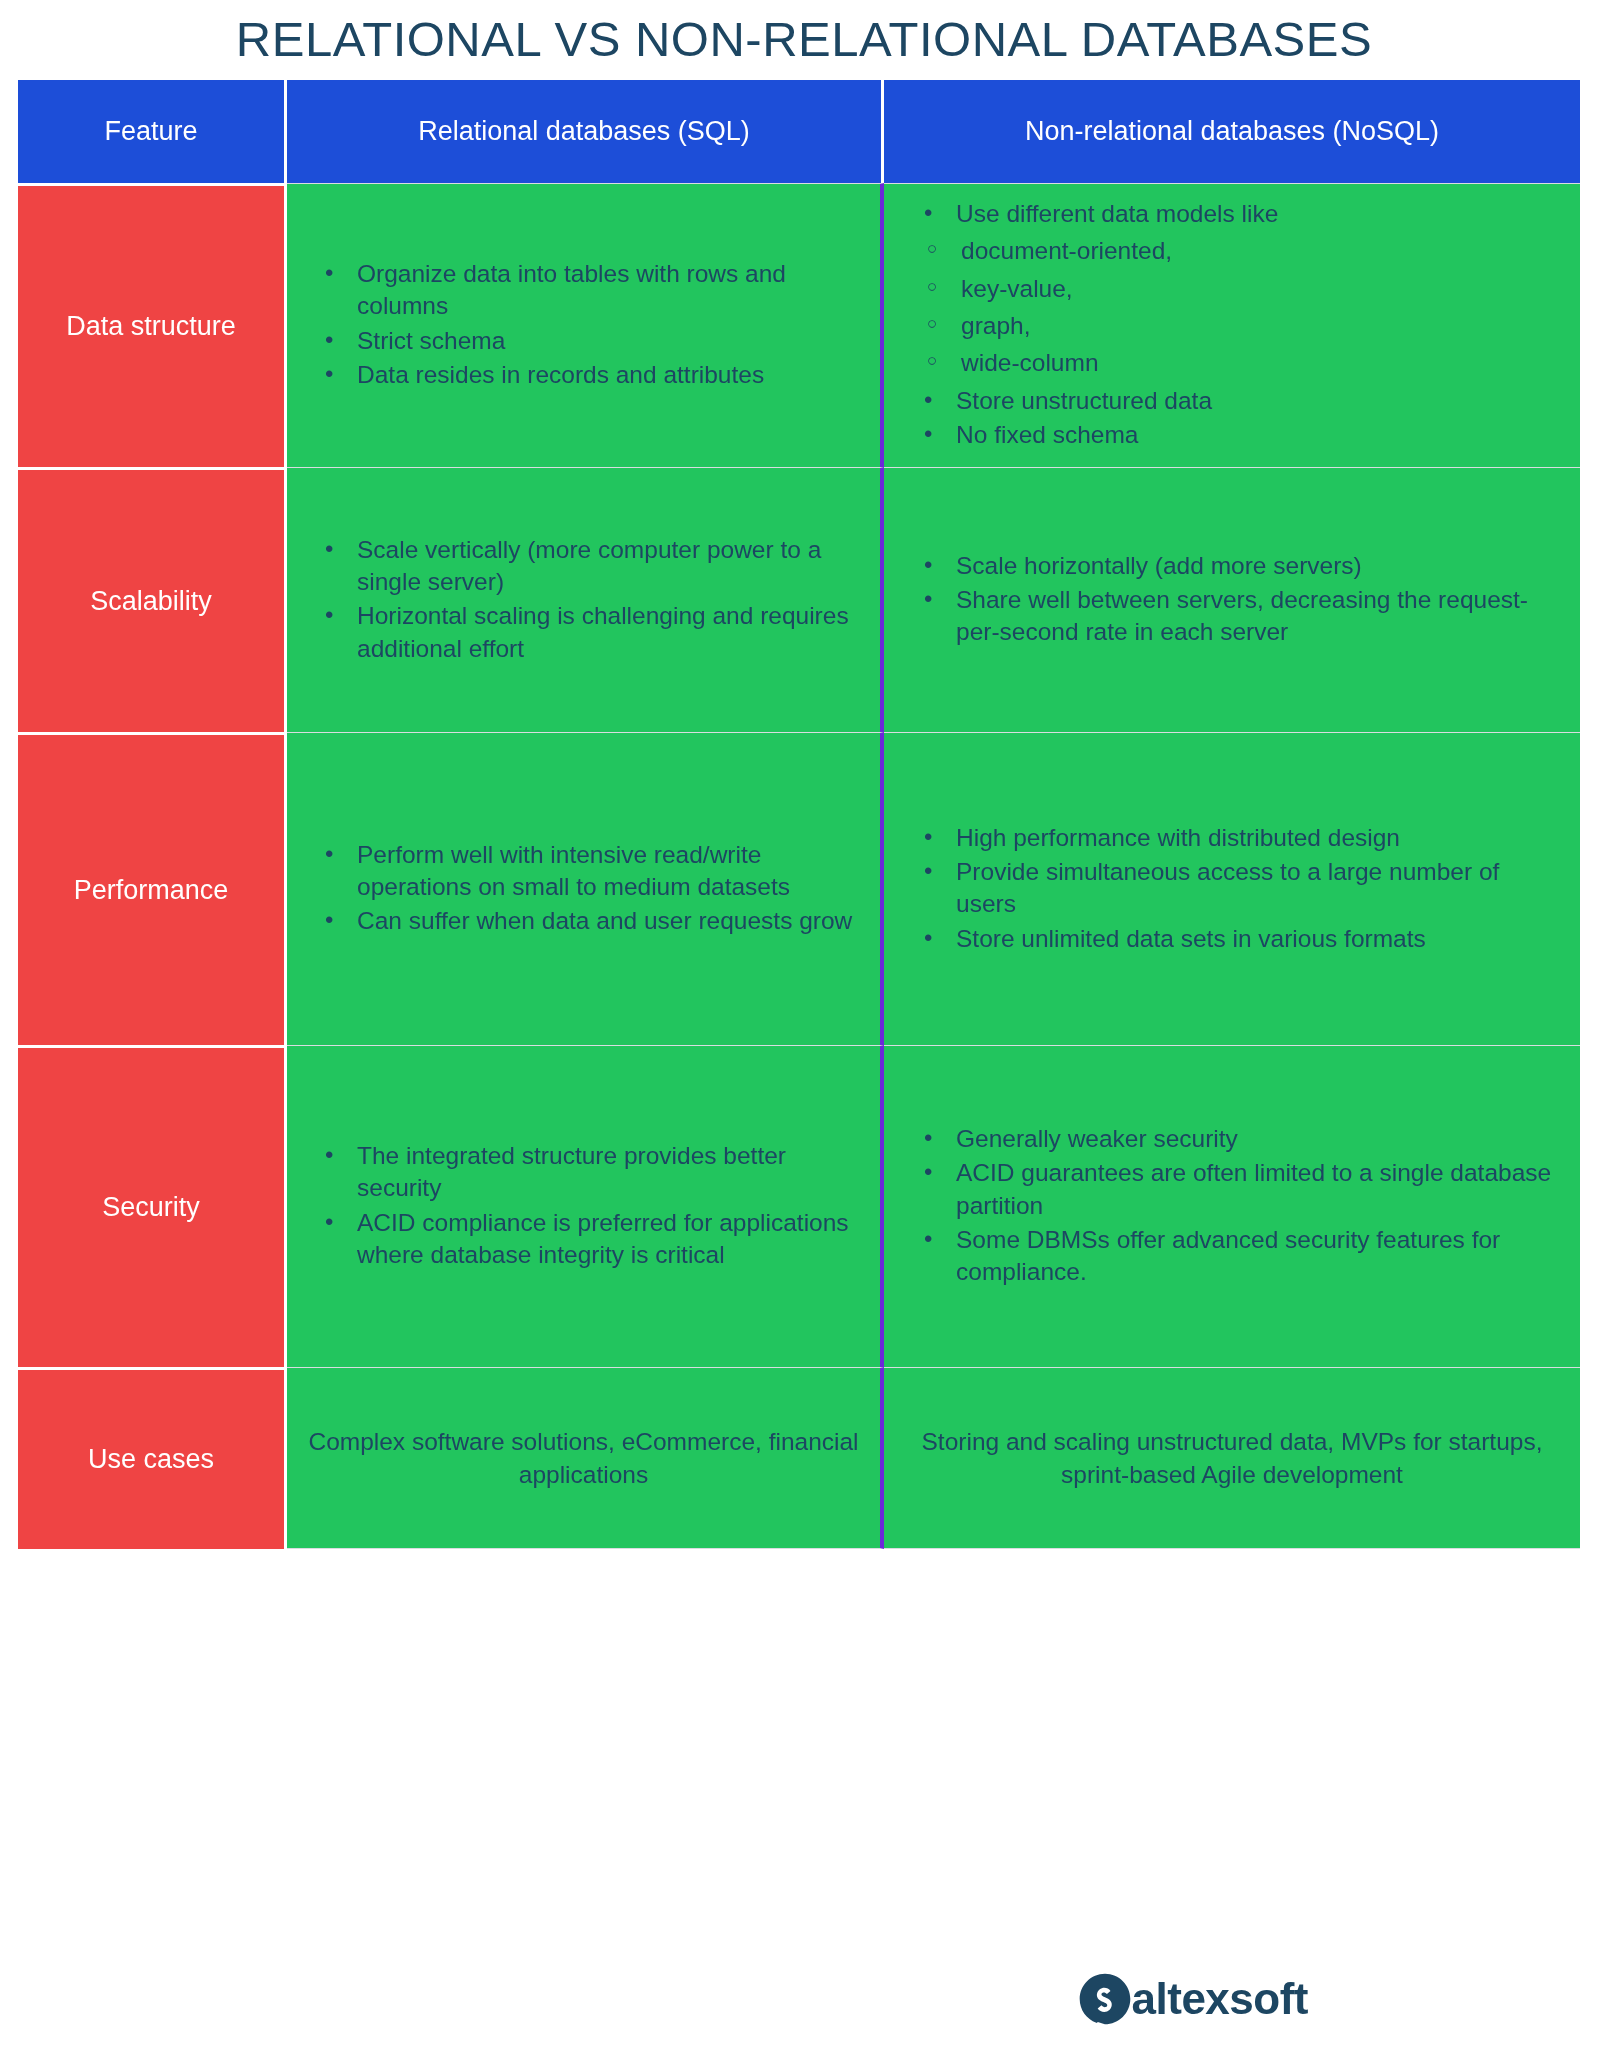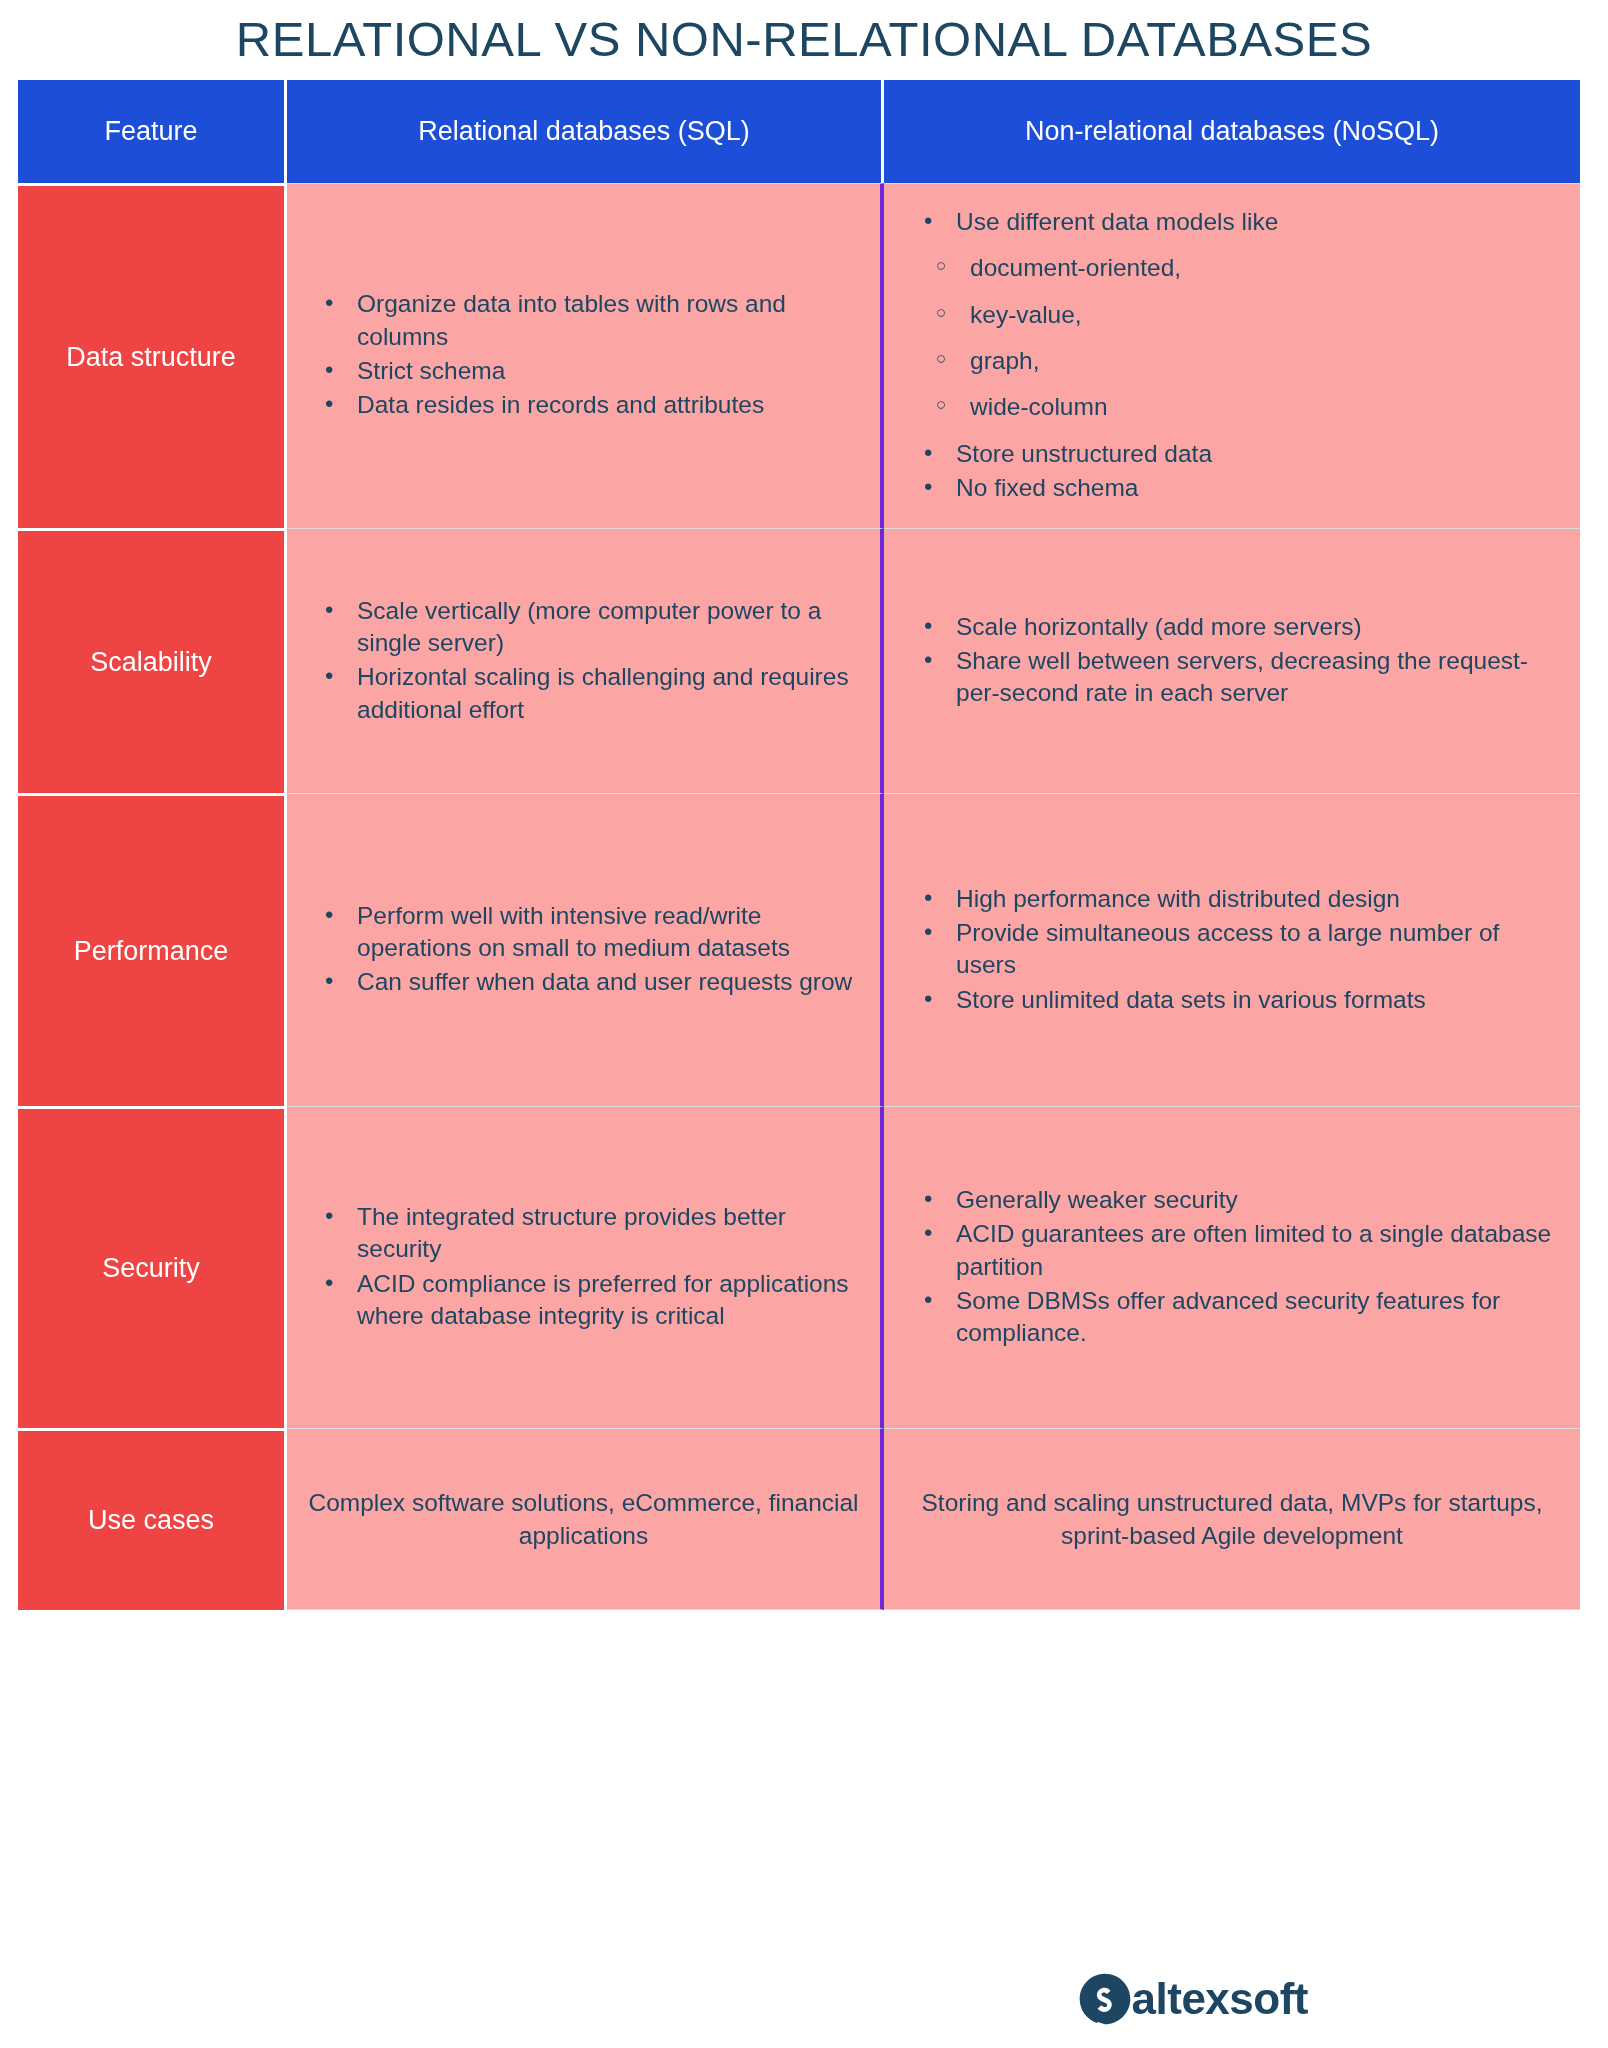--- a/index.html
+++ b/index.html
@@ -75,23 +75,23 @@
     vertical-align: middle;
     padding: 6px 8px;
     box-sizing: border-box;
     border-top: 3px solid #ffffff;
     border-right: 3px solid #ffffff;
     line-height: 1.3;
   }
 
   
   .content-cell {
-    background: #fca5a5;
+    background: #22c55e;
     vertical-align: middle;
-    padding: 22px 18px;
+    padding: 14px 18px;
     box-sizing: border-box;
     border-top: 1px solid #d9dde0;
     font-size: 24.5px;
     line-height: 1.32;
     color: #1d4662;
   }
   .content-cell.sql-col  { border-right: 4px solid #6d28d9; }
   .content-cell.nosql-col { }
 
   tr.last-row .content-cell { border-bottom: 1px solid #d9dde0; }
@@ -117,21 +117,21 @@
     color: #1d4662;
   }
   ul.sub-bullets {
     list-style: none;
     margin: 0;
     padding: 0;
   }
   ul.sub-bullets > li {
     position: relative;
     padding-left: 46px;
-    margin: 14px;
+    margin: 5px;
   }
   ul.sub-bullets > li::before {
     content: "\25CB";
     position: absolute;
     left: 12px;
     top: 1px;
     font-size: 17px;
     line-height: 1.5;
     color: #1d4662;
   }

